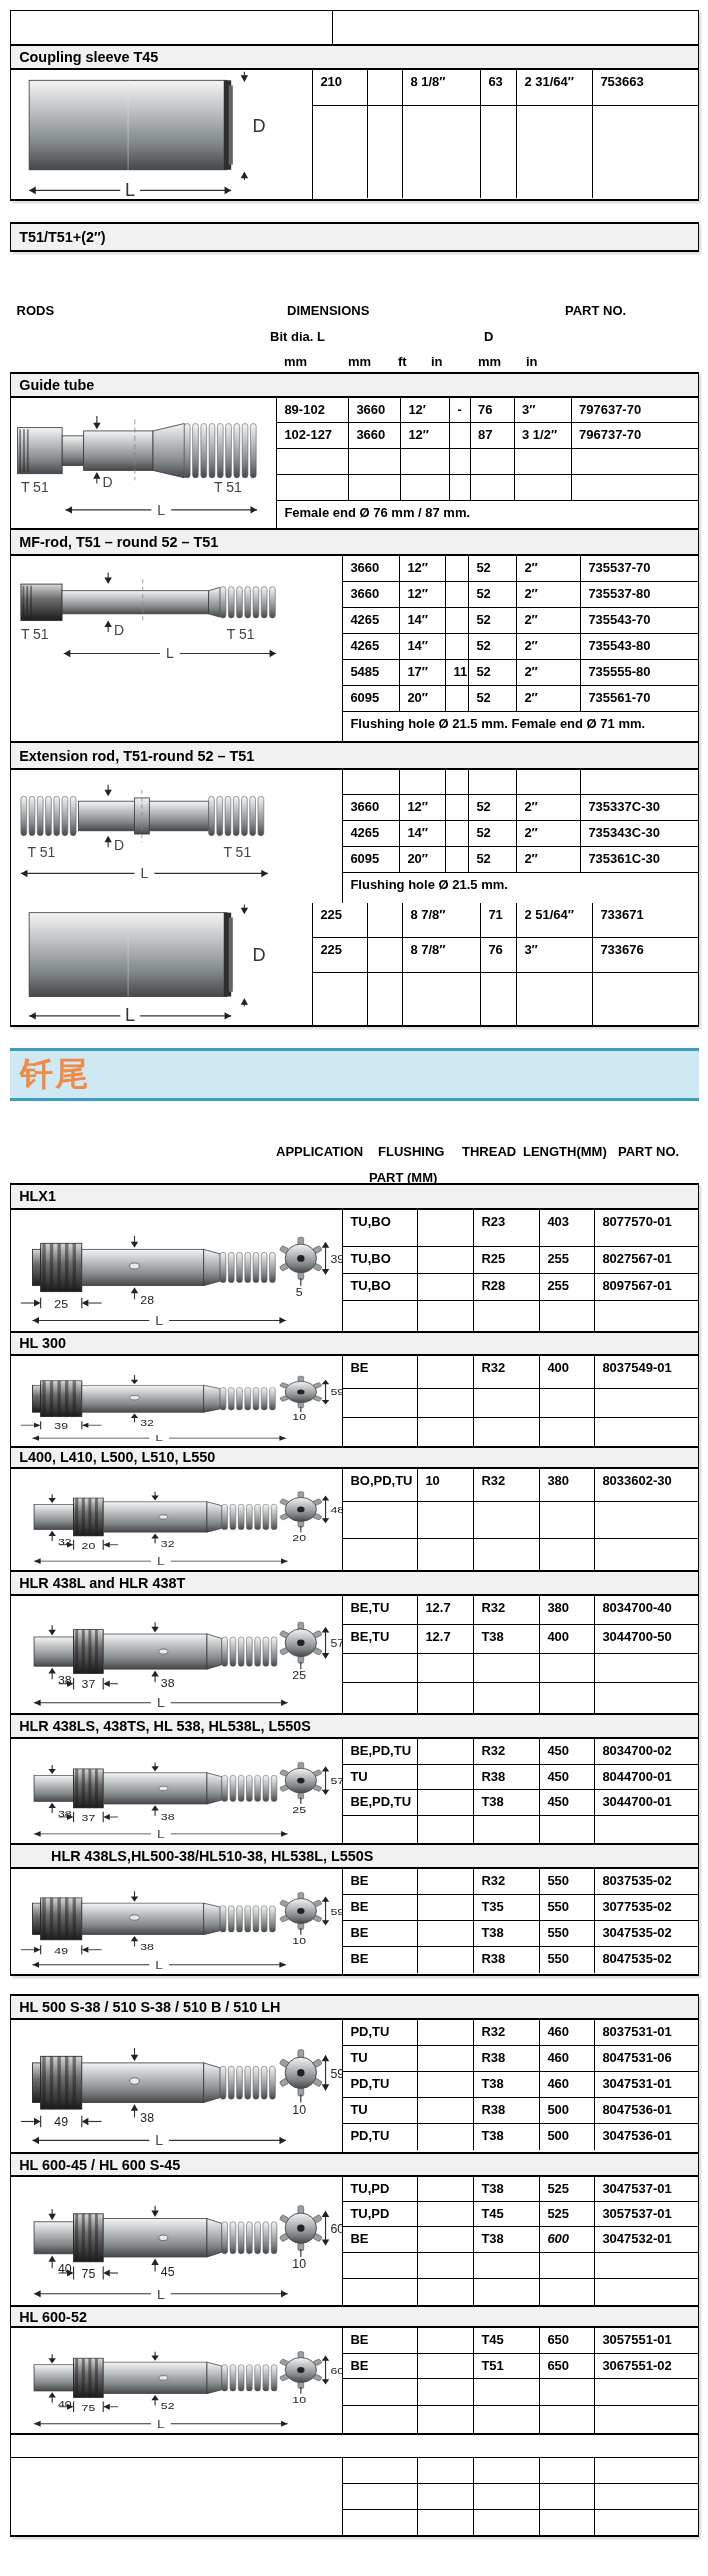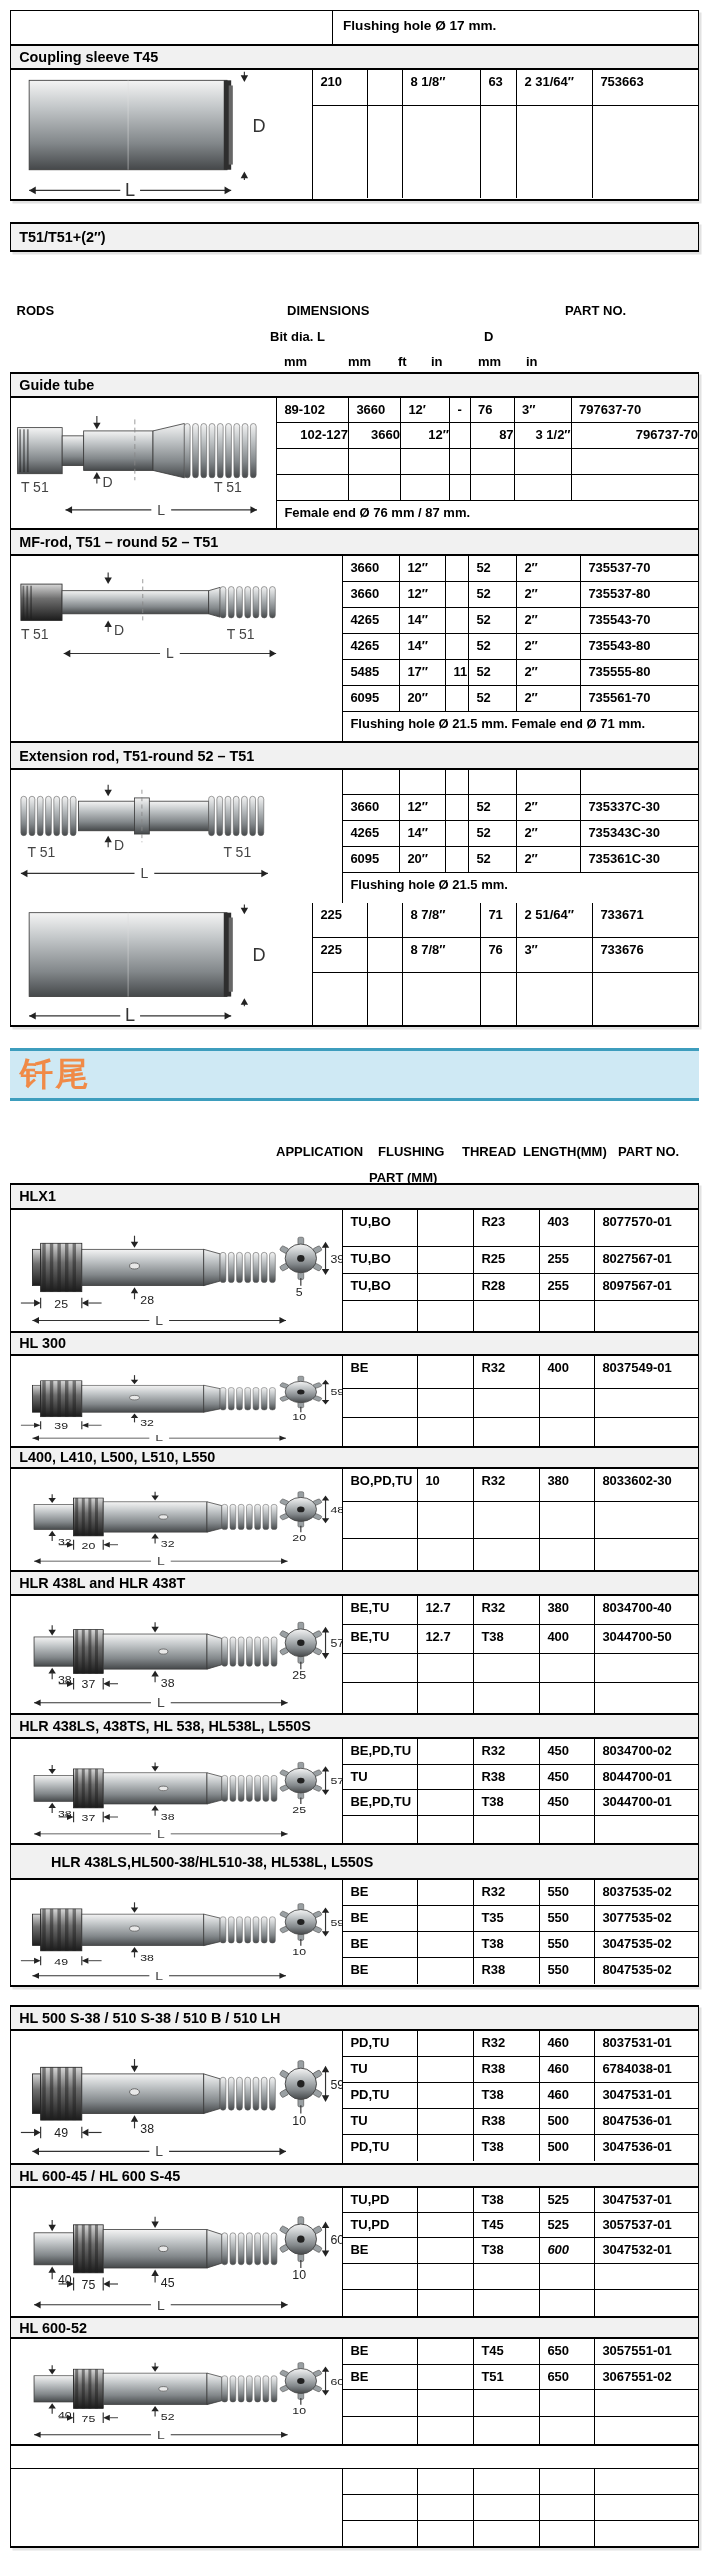--- a/index.html
+++ b/index.html
@@ -37,21 +37,20 @@
   .dts{font-size:17px;fill:#444}
 </style>
 </head>
 <body>
 
 <div class="page">
 
   <div class="box" id="box-t45">
     <div class="noterow">
       <div class="notecell-left"></div>
-      <div class="notecell">Flushing hole Ø 17 mm.</div>
     </div>
     <div class="band" style="height:26px">
       <span>Coupling sleeve T45</span>
     </div>
     <div class="tbl" id="t45-tbl">
         <div class="drawcell" style="width: 301px; height: 129px;">
           <svg width="301" height="129" viewBox="0 0 365 150" preserveAspectRatio="none">
             <defs>
               <linearGradient id="gm" x1="0" x2="0" y1="0" y2="1">
                 <stop offset="0" stop-color="#f4f4f4"></stop>
@@ -176,21 +175,21 @@
         <div class="grid">
           <div class="row" style="height: 25px;">
             <div class="cell" style="width: 72px;">89-102</div>
             <div class="cell" style="width: 52px;">3660</div>
             <div class="cell" style="width: 49px;">12′</div>
             <div class="cell" style="width: 20.6px;">-</div>
             <div class="cell" style="width: 44px;">76</div>
             <div class="cell" style="width: 57px;">3″</div>
             <div class="cell last">797637-70</div>
           </div>
-          <div class="row" style="height: 26px; text-align: right;">
+          <div class="row" style="height: 26px;">
             <div class="cell" style="width: 72px;">102-127</div>
             <div class="cell" style="width: 52px;">3660</div>
             <div class="cell" style="width: 49px;">12″</div>
             <div class="cell" style="width: 20.6px;"></div>
             <div class="cell" style="width: 44px;">87</div>
             <div class="cell" style="width: 57px;">3 1/2″</div>
             <div class="cell last">796737-70</div>
           </div>
           <div class="row" style="height: 26px;">
             <div class="cell" style="width: 72px;"></div>
@@ -1030,21 +1029,21 @@
           </div>
           <div class="row" style="height: 27px;">
             <div class="cell" style="width: 75px;"></div>
             <div class="cell" style="width: 56px;"></div>
             <div class="cell" style="width: 66px;"></div>
             <div class="cell" style="width: 55px;"></div>
             <div class="cell last"></div>
           </div>
         </div>
       </div>
-      <div class="band" style="height: 37px; padding-left: 40px;">
+      <div class="band" style="height: 26px; padding-left: 40px;">
         <span>HLR 438LS,HL500-38/HL510-38, HL538L, L550S</span>
       </div>
       <div class="tbl">
         <div class="drawcell" style="width: 331px; height: 105px;">
           <svg width="331" height="105" viewBox="0 0 402 160" preserveAspectRatio="none">
             <defs>
               <linearGradient id="gm" x1="0" x2="0" y1="0" y2="1">
                 <stop offset="0" stop-color="#f4f4f4"></stop>
                 <stop offset="0.3" stop-color="#c3c7c9"></stop>
                 <stop offset="0.7" stop-color="#83888b"></stop>
@@ -1239,21 +1238,21 @@
             <div class="cell" style="width: 56px;"></div>
             <div class="cell" style="width: 66px;">R32</div>
             <div class="cell" style="width: 55px;">460</div>
             <div class="cell last">8037531-01</div>
           </div>
           <div class="row" style="height: 26px;">
             <div class="cell" style="width: 75px;">TU</div>
             <div class="cell" style="width: 56px;"></div>
             <div class="cell" style="width: 66px;">R38</div>
             <div class="cell" style="width: 55px;">460</div>
-            <div class="cell last">6784038-01</div>
+            <div class="cell last">8047531-06</div>
           </div>
           <div class="row" style="height: 26px;">
             <div class="cell" style="width: 75px;">PD,TU</div>
             <div class="cell" style="width: 56px;"></div>
             <div class="cell" style="width: 66px;">T38</div>
             <div class="cell" style="width: 55px;">460</div>
             <div class="cell last">3047531-01</div>
           </div>
           <div class="row" style="height: 26px;">
             <div class="cell" style="width: 75px;">TU</div>

